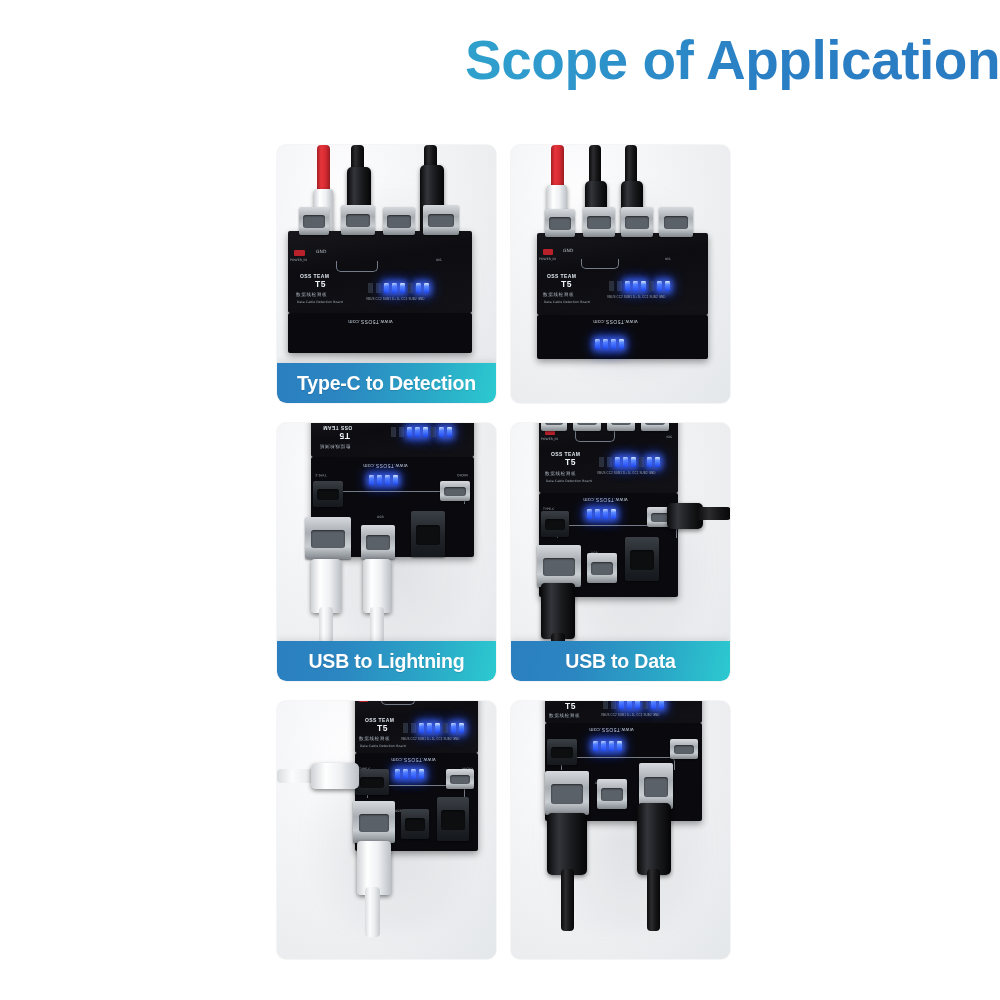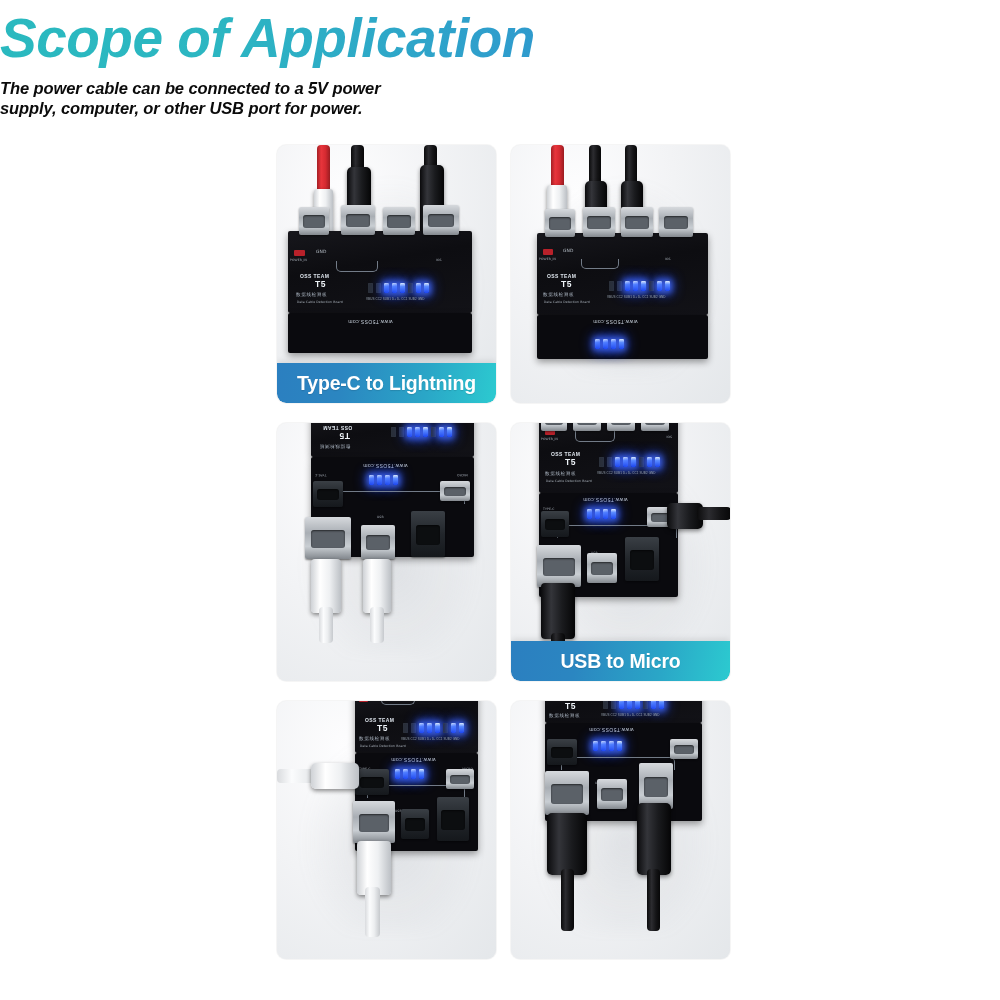--- a/index.html
+++ b/index.html
@@ -10,23 +10,22 @@
   body {
     width: 1000px;
     height: 1000px;
     font-family: "Liberation Sans", sans-serif;
     overflow: hidden;
     position: relative;
   }
 
   
   .header {
-    padding-top: 10px;
-    text-align: left;
-    font-style: italic;
+    padding-top: 32px;
+    text-align: right;
   }
   .page-title {
     font-size: 55px;
     font-weight: bold;
     letter-spacing: -0.5px;
     line-height: 1.05;
     margin: 0;
     background: linear-gradient(90deg, #2ab9bf 0%, #2cb6c2 22%, #2f9ccd 52%, #2a7fc4 76%, #2a7cc2 100%);
     -webkit-background-clip: text;
     background-clip: text;
@@ -224,24 +223,20 @@
     letter-spacing: -0.2px;
     text-shadow: 0 1px 1px rgba(0,0,0,0.12);
     white-space: nowrap;
   }
 </style>
 </head>
 <body>
 
 <div class="header">
   <h1 class="page-title">Scope of Application</h1>
-  <p class="page-subtitle">
-    <span>The power cable can be connected to a 5V power</span><br>
-    <span>supply, computer, or other USB port for power.</span>
-  </p>
 </div>
 
 <div class="card-grid">
 
   <div class="card">
     <div class="photo">
       <div class="shadowcast"></div>
 
       <div class="cable-cord red" style="left:40px; top:0px; width:13px; height:48px;"></div>
       <div class="plug white" style="left:37px; top:44px; width:19px; height:46px; border-radius:3px;"></div>
@@ -286,21 +281,21 @@
           <div class="mouth"></div>
         </div>
       <div class="conn" style="left:106px; top:62px; width:32px; height:28px;">
           <div class="mouth"></div>
         </div>
       <div class="conn" style="left:146px; top:60px; width:36px; height:30px;">
           <div class="mouth"></div>
         </div>
     </div>
     <div class="caption">
-      <span class="caption-text">Type-C to Lightning</span>
+      <span class="caption-text">Type-C to Detection</span>
     </div>
   </div>
 
   <div class="card">
     <div class="photo">
       <div class="shadowcast"></div>
 
       <div class="cable-cord red" style="left:40px; top:0px; width:13px; height:44px;"></div>
       <div class="plug white" style="left:36px; top:40px; width:20px; height:48px; border-radius:3px;"></div>
       <div class="cable-cord" style="left:78px; top:0px; width:12px; height:40px;"></div>
@@ -403,20 +398,23 @@
         </div>
       <div class="conn conn-dark" style="left:134px; top:88px; width:34px; height:46px;">
           <div class="mouth"></div>
         </div>
 
       <div class="plug white" style="left:34px; top:136px; width:30px; height:54px; border-radius:4px;"></div>
       <div class="cable-cord white" style="left:42px; top:184px; width:14px; height:36px;"></div>
       <div class="plug white" style="left:86px; top:136px; width:28px; height:54px; border-radius:4px;"></div>
       <div class="cable-cord white" style="left:93px; top:184px; width:14px; height:36px;"></div>
     </div>
+    <div class="caption">
+      <span class="caption-text">USB to Lightning</span>
+    </div>
   </div>
 
   <div class="card">
     <div class="photo">
       <div class="shadowcast"></div>
 
       <div class="board" style="left:28px; right:52px; top:-14px; height:84px;">
         <div class="silk-red" style="left:6px; top:20px; width:10px; height:6px;"></div>
         <div class="silk" style="left:2px; top:28px;">POWER_IN</div>
         <div class="silk" style="right:6px; top:26px;">IOS</div>
@@ -480,21 +478,21 @@
       <div class="conn conn-dark" style="left:114px; top:114px; width:34px; height:44px;">
           <div class="mouth"></div>
         </div>
 
       <div class="plug" style="left:156px; top:80px; width:36px; height:26px;"></div>
       <div class="cable-cord" style="left:186px; top:84px; width:34px; height:13px;"></div>
       <div class="plug" style="left:30px; top:160px; width:34px; height:56px; border-radius:4px;"></div>
       <div class="cable-cord" style="left:40px; top:210px; width:14px; height:48px;"></div>
     </div>
     <div class="caption">
-      <span class="caption-text">USB to Micro</span>
+      <span class="caption-text">USB to Data</span>
     </div>
   </div>
 
   <div class="card">
     <div class="photo">
       <div class="shadowcast"></div>
 
       <div class="board" style="left:78px; right:18px; top:-10px; height:62px;">
         <div class="silk-red" style="left:4px; top:6px; width:9px; height:5px;"></div>
         <div class="silk-logo" style="left:10px; top:26px;">OSS TEAM</div>

